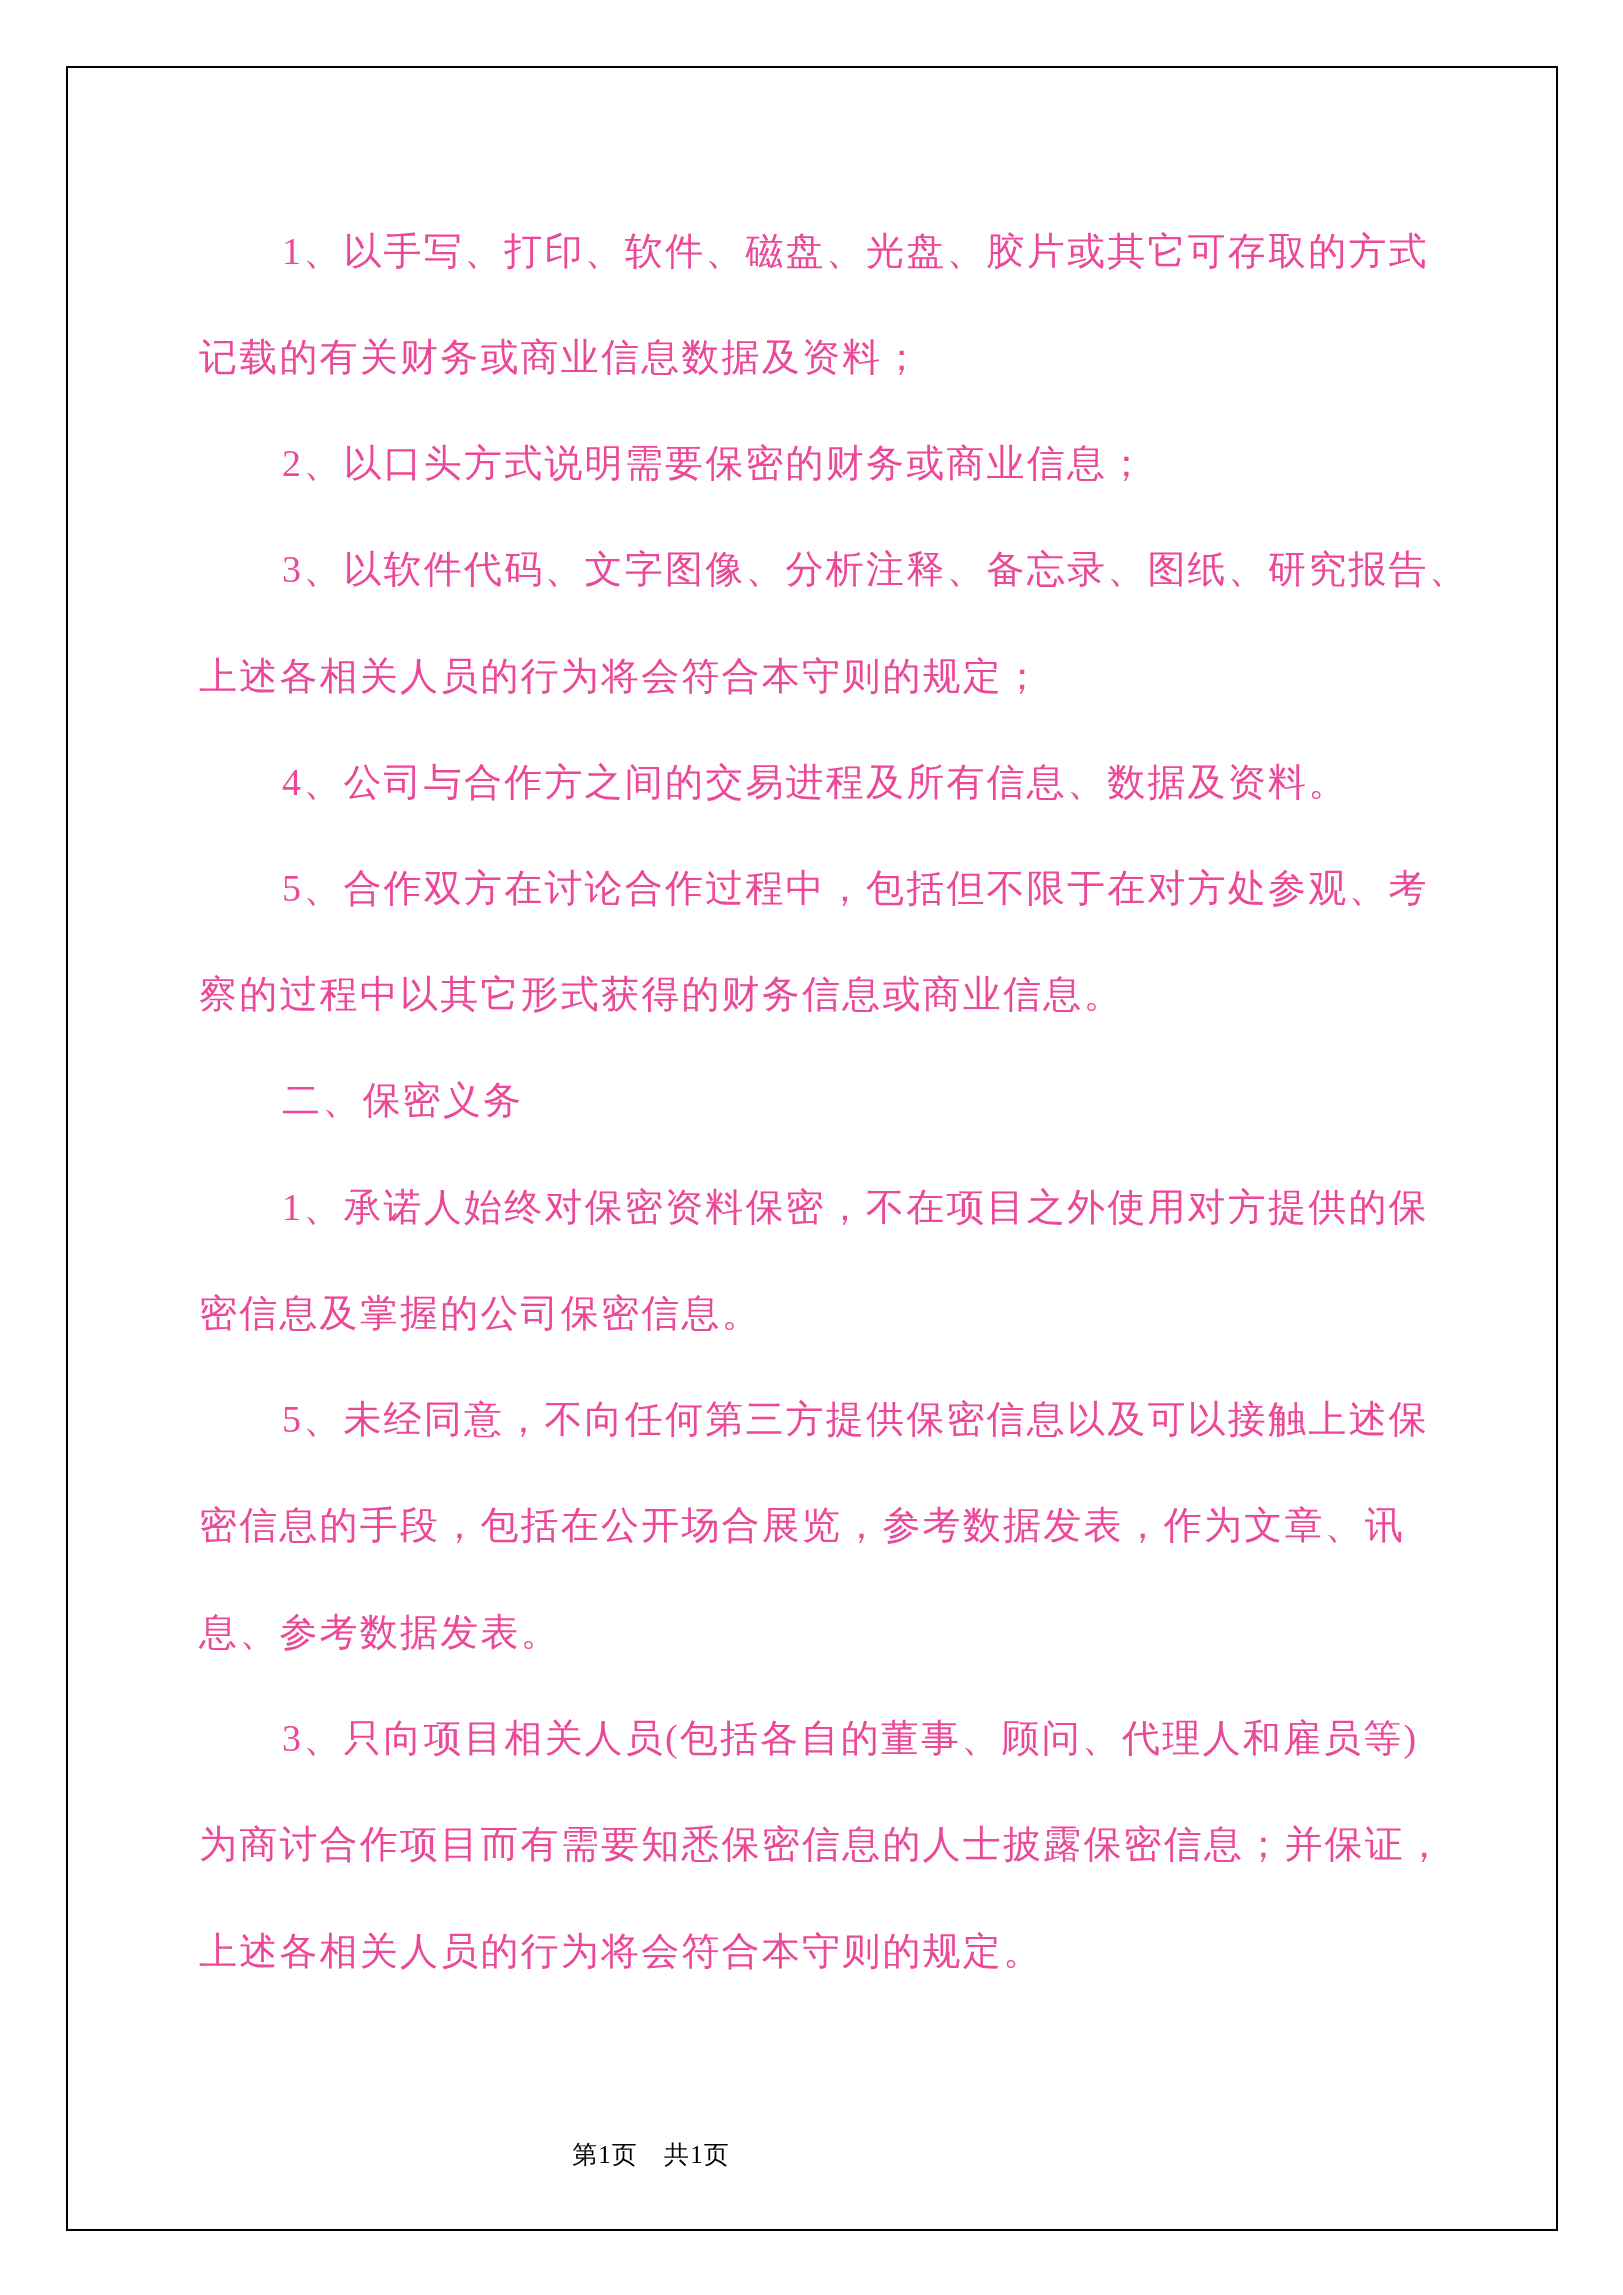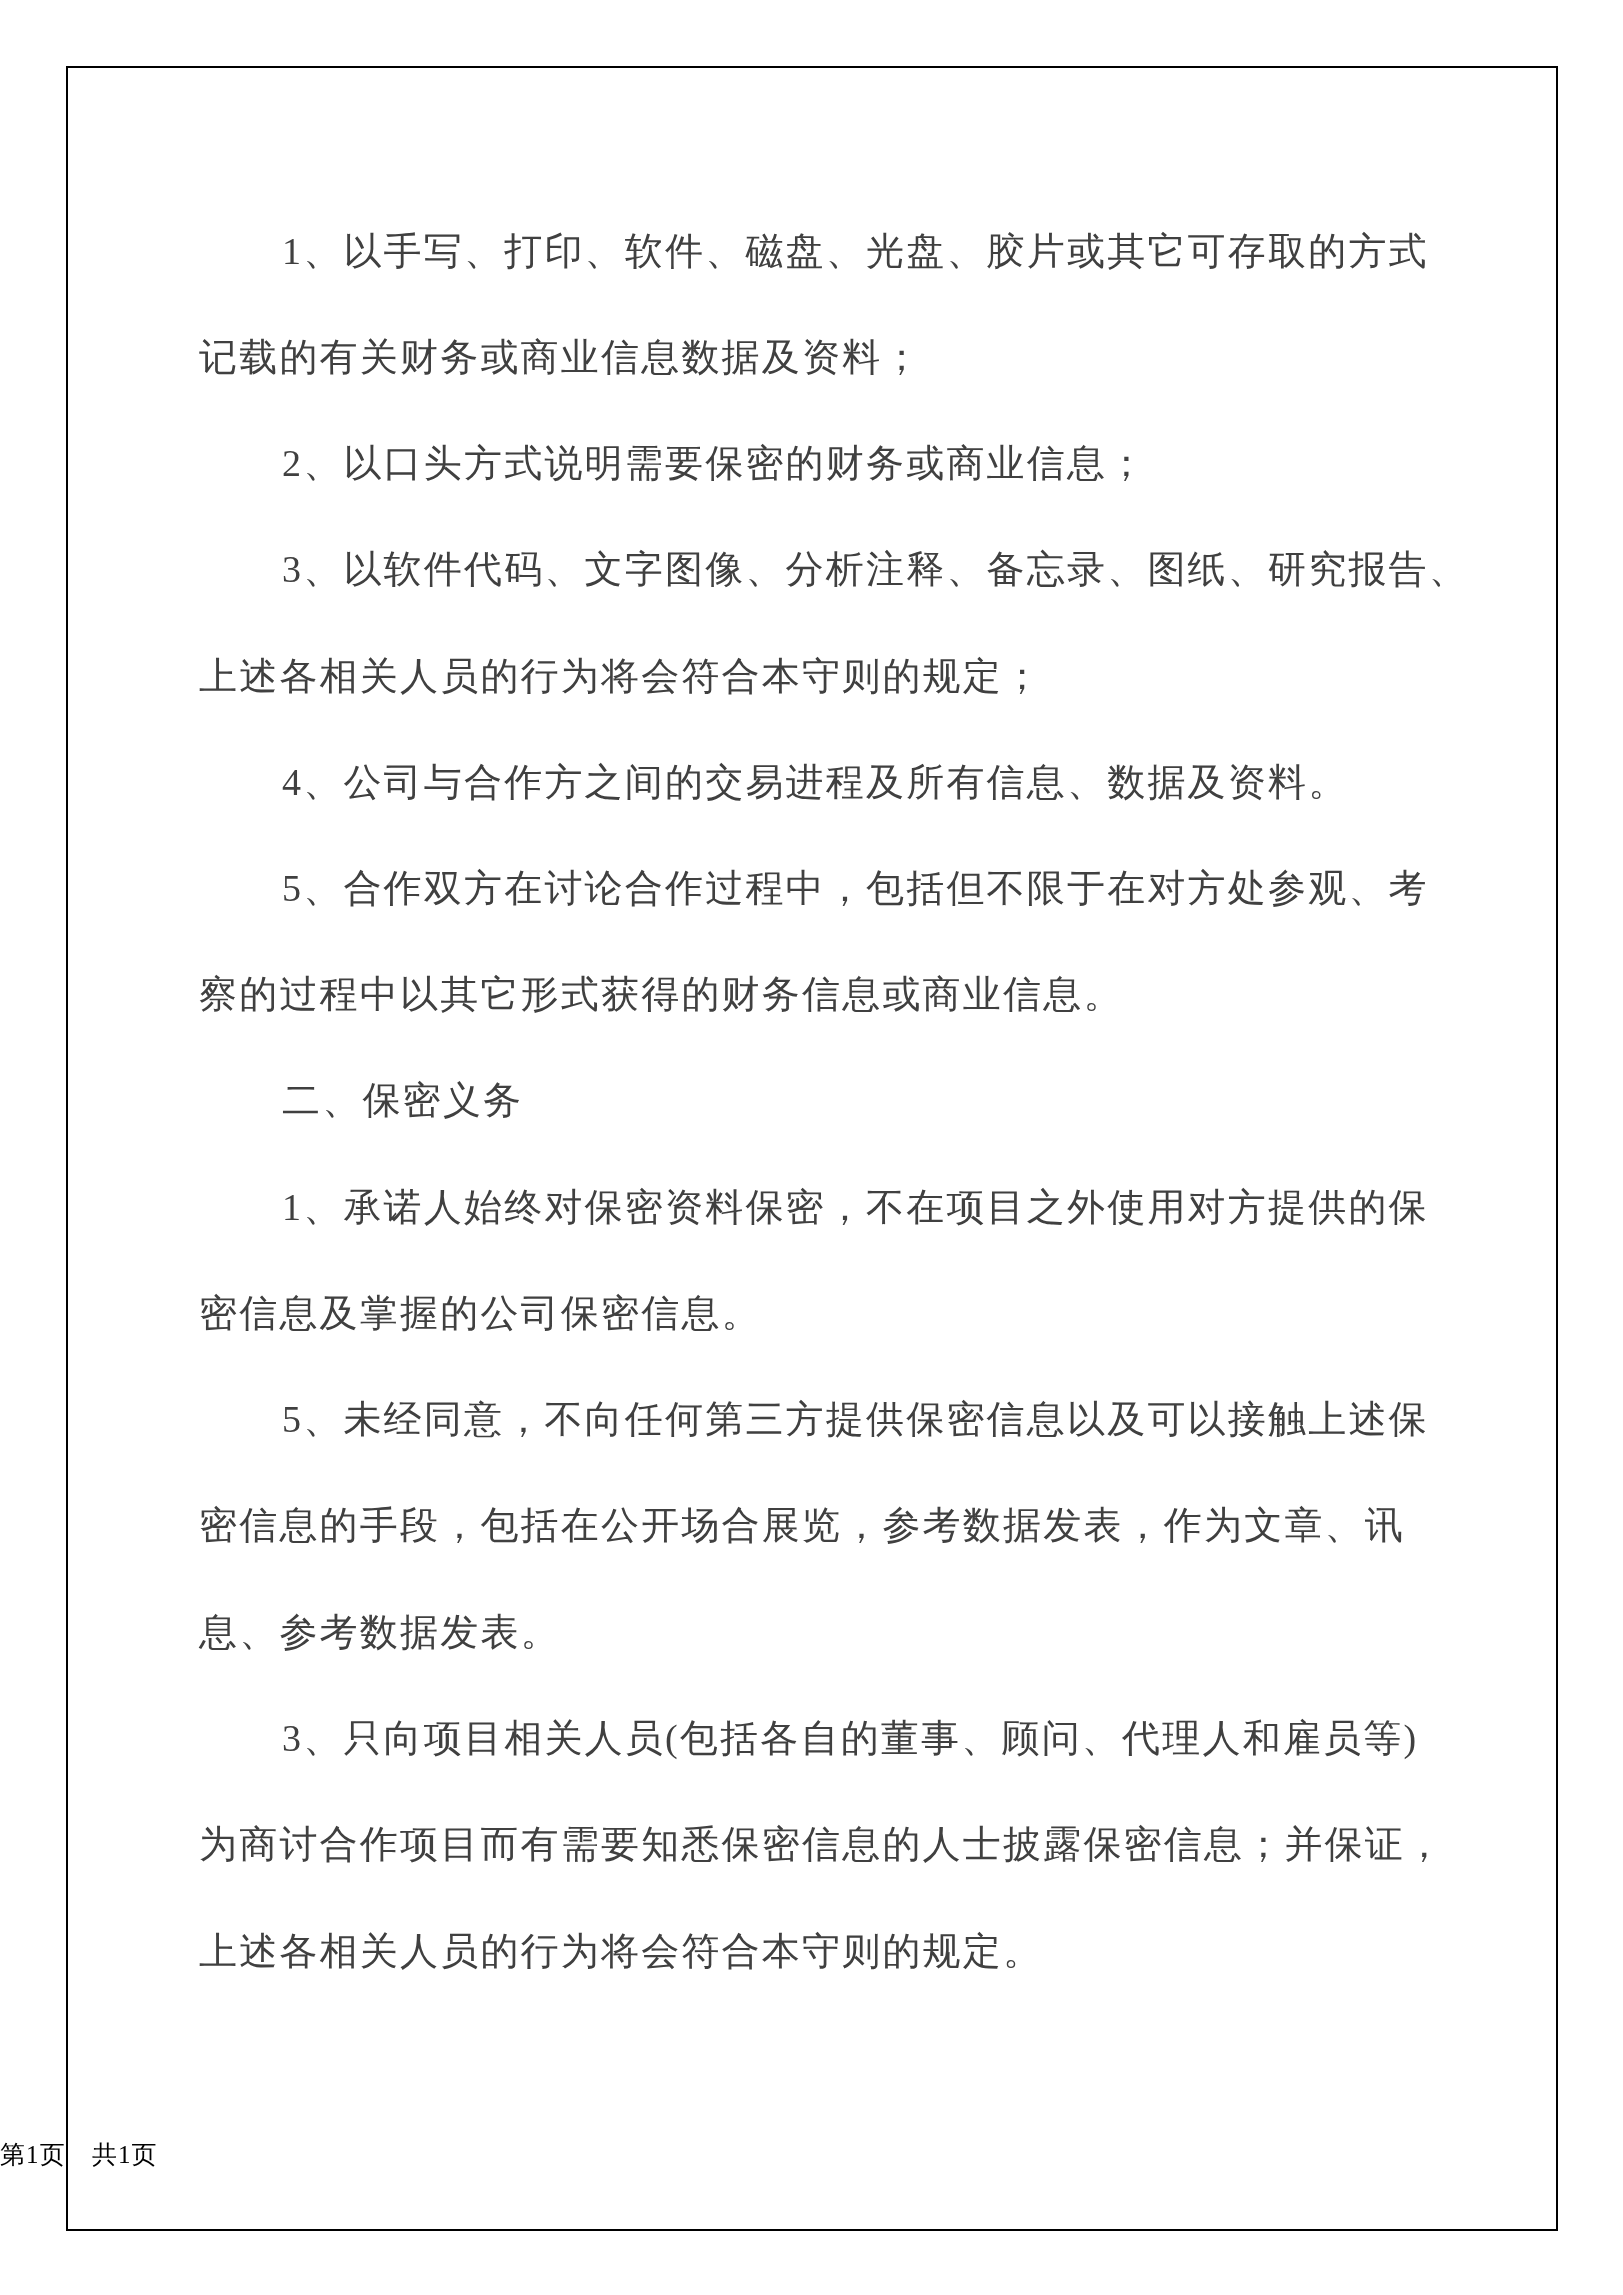--- a/index.html
+++ b/index.html
@@ -26,31 +26,31 @@
     box-sizing: content-box;
   }
   .doc-line {
     position: absolute;
     left: 199px;
     height: 38px;
     line-height: 38px;
     font-size: 38px;
     letter-spacing: 2.2px;
     white-space: pre;
-    color: #404040;
+    color: #ec4899;
   }
   .doc-line.indent {
     left: 282px;
   }
   .page-footer {
     position: absolute;
     left: 0;
     top: 2141px;
     width: 1302px;
-    text-align: left;
+    text-align: center;
     font-size: 25px;
     line-height: 27px;
     letter-spacing: 1.1px;
     color: #000000;
     white-space: pre;
   }
 </style>
 </head>
 <body>
 

